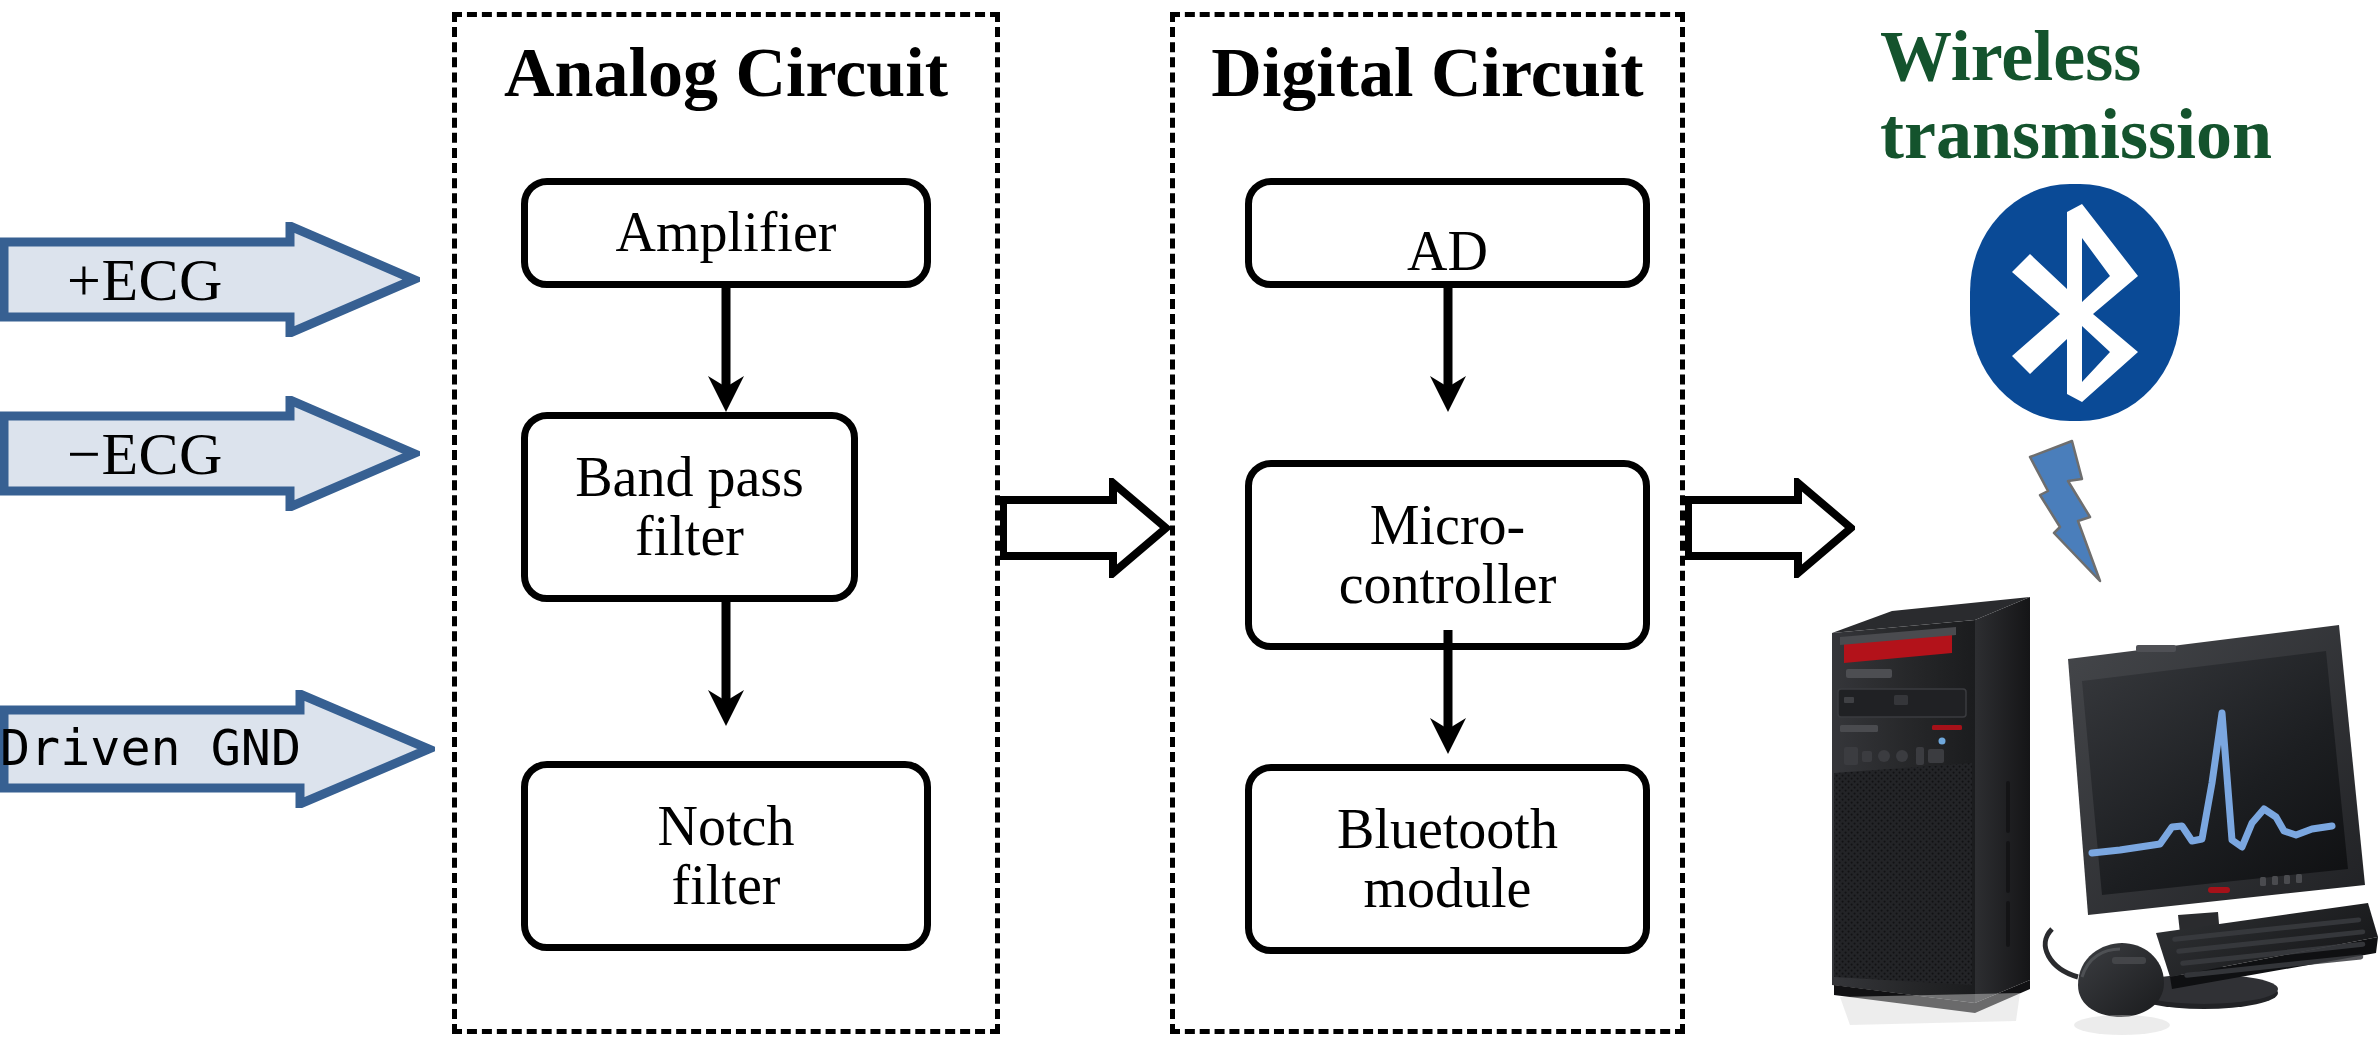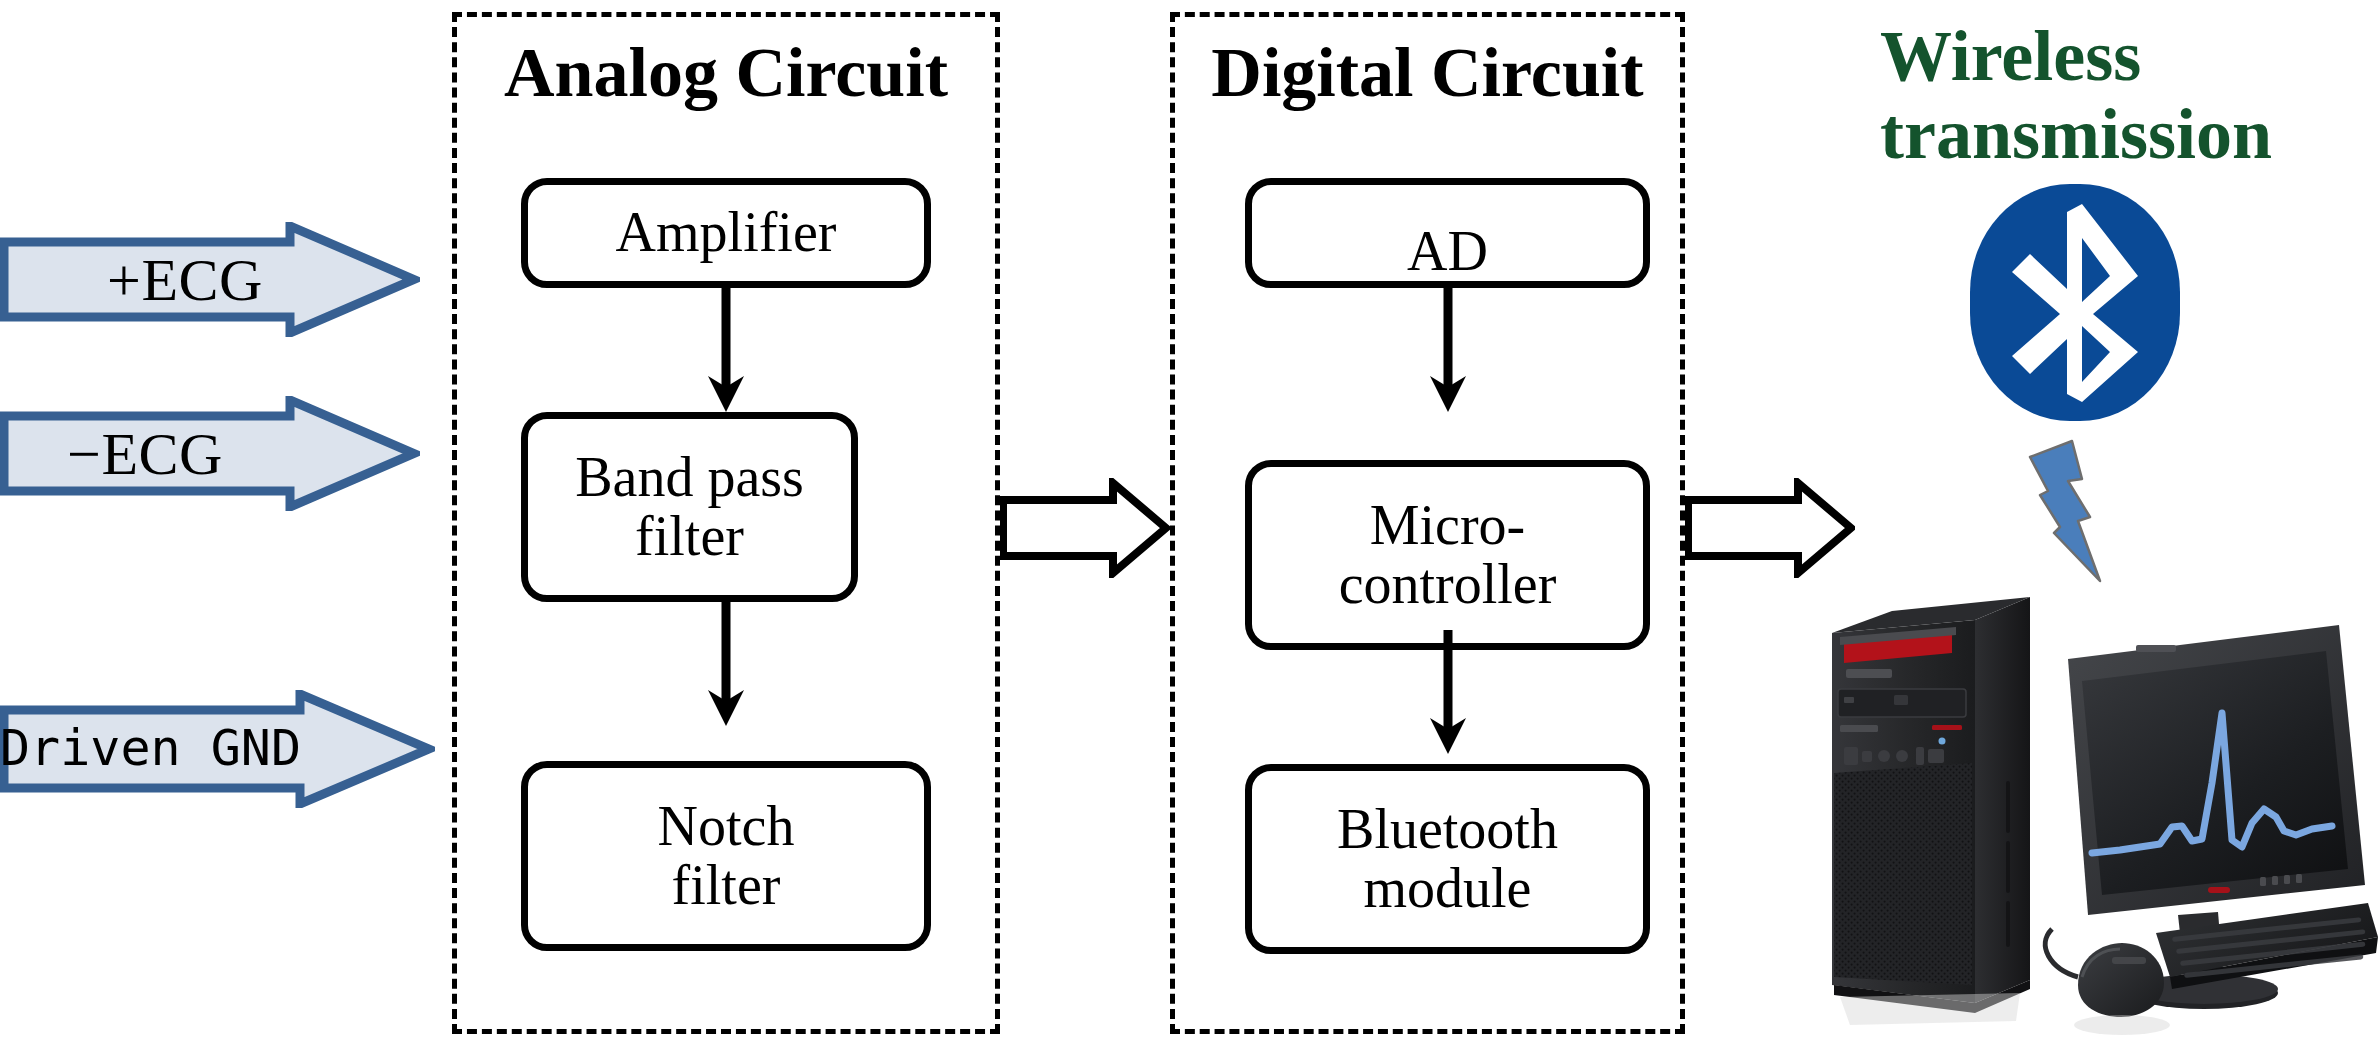--- a/index.html
+++ b/index.html
@@ -114,21 +114,21 @@
 </style>
 </head>
 <body>
 
 <div id="root">
 
   <div class="in-arrow" style="left:0px; top:222px; width:420px; height:115px;">
     <svg width="420" height="115" viewBox="0 0 420 115">
       <polygon points="4,20 290,20 290,4 414,57.5 290,111 290,95 4,95" fill="#dce3ed" stroke="#376092" stroke-width="9" stroke-linejoin="miter"></polygon>
     </svg>
-    <div class="in-arrow-label" style="top:28px; width:290px;padding-left:40px;">+ECG</div>
+    <div class="in-arrow-label" style="top:28px; width:290px;">+ECG</div>
   </div>
 
   <div class="in-arrow" style="left:0px; top:396px; width:420px; height:115px;">
     <svg width="420" height="115" viewBox="0 0 420 115">
       <polygon points="4,20 290,20 290,4 414,57.5 290,111 290,95 4,95" fill="#dce3ed" stroke="#376092" stroke-width="9" stroke-linejoin="miter"></polygon>
     </svg>
     <div class="in-arrow-label" style="top:28px; width:290px;">−ECG</div>
   </div>
 
   <div class="in-arrow" style="left:0px; top:690px; width:435px; height:118px;">

